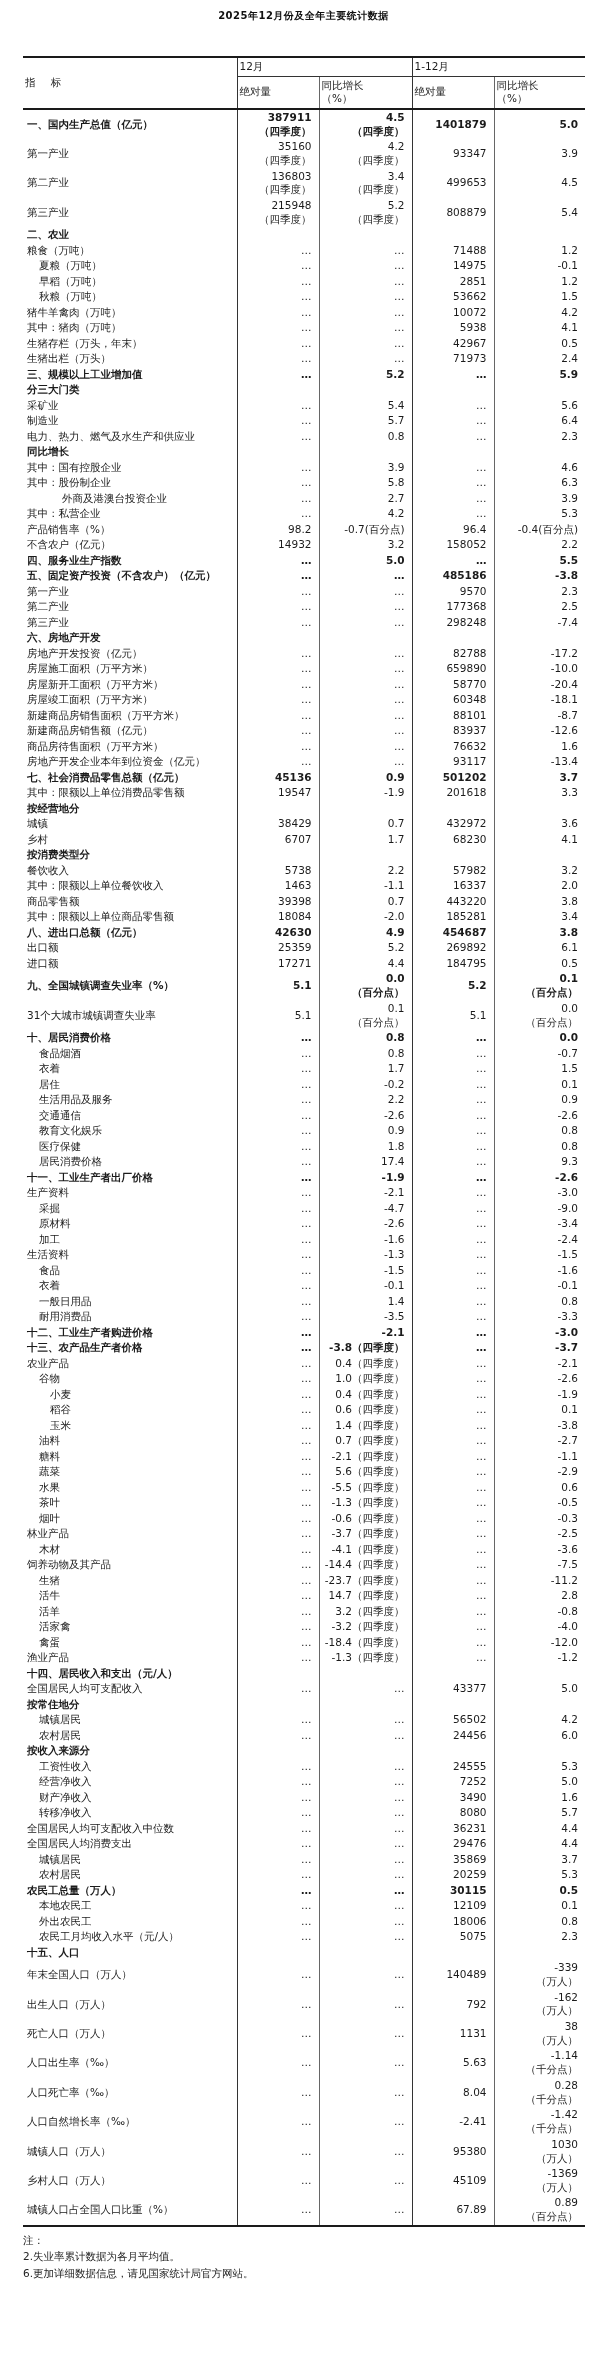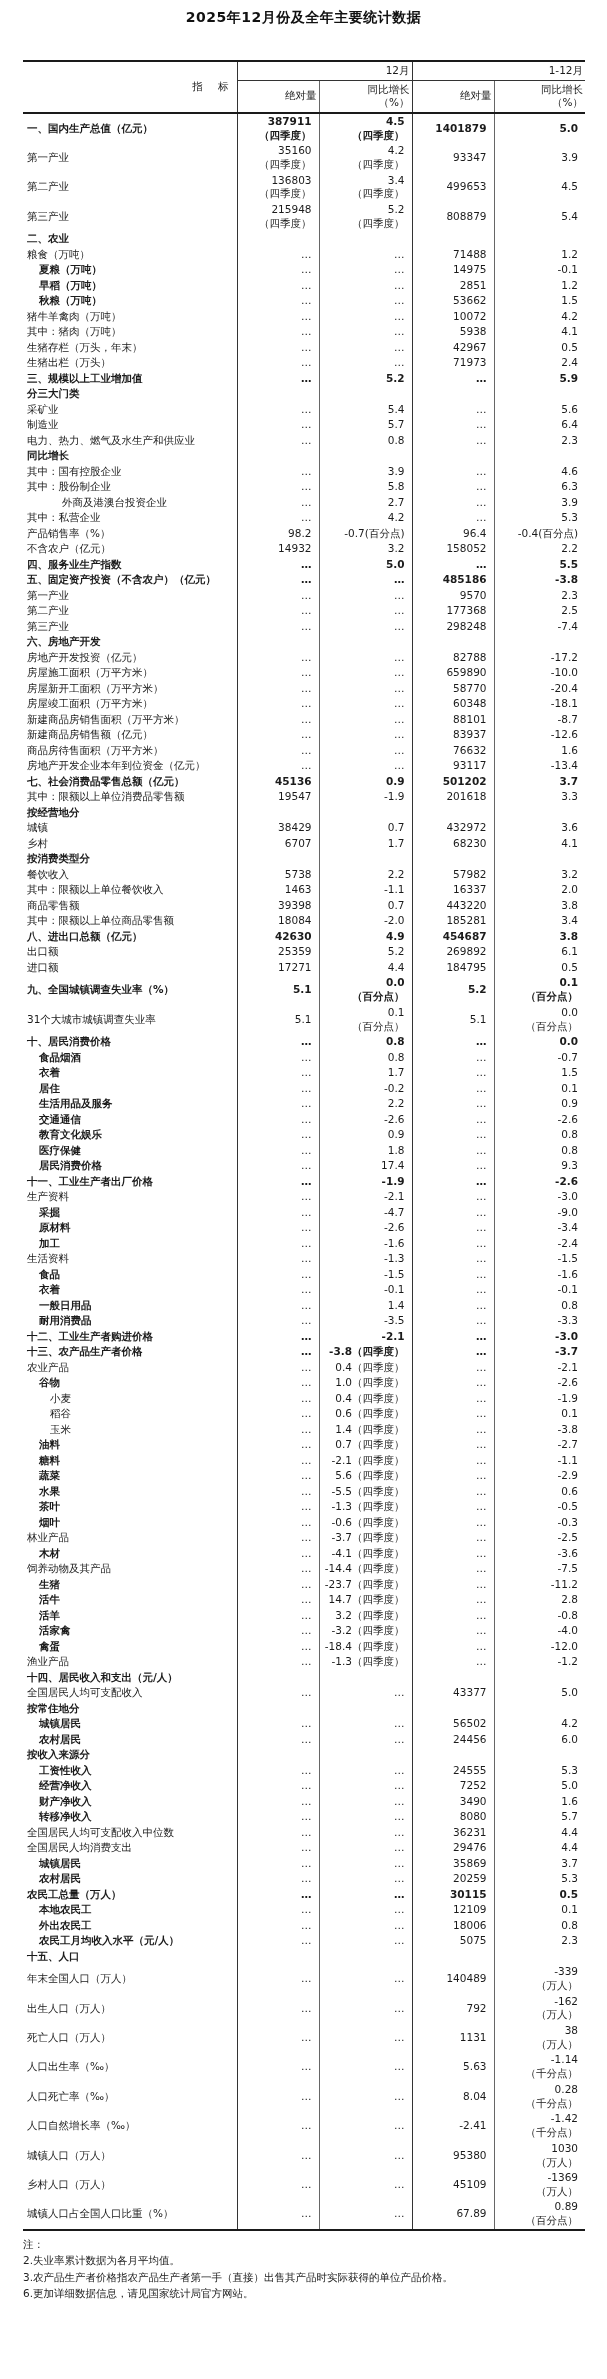--- a/index.html
+++ b/index.html
@@ -6,42 +6,42 @@
   body{
     width:607px;
     color:#1b1b1b;
     font-family:"DejaVu Sans","Liberation Sans",sans-serif;
     -webkit-font-smoothing:antialiased;
   }
   .page{width:607px;}
   .title{
     text-align:center;
     font-weight:bold;
-    font-size:14px;
+    font-size:10px;
     padding:9px 0 0 0;
     letter-spacing:0.5px;
     color:#111;
   }
   table.stats{
     border-collapse:collapse;
     table-layout:fixed;
     width:562px;
     margin:33px 0 0 23px;
     border-top:2.5px solid #1a1a1a;
     border-bottom:2.5px solid #1a1a1a;
     font-size:10.5px;
   }
   col.c-ind{width:214px;}
   col.c-mabs{width:82px;}
   col.c-myoy{width:93px;}
   col.c-yabs{width:82px;}
   col.c-yyoy{width:91px;}
   thead th{
     font-weight:normal;
-    text-align:right;
+    text-align:left;
     vertical-align:middle;
     padding:2px 2px;
     white-space:pre-line;
     line-height:1.3;
   }
   thead{border-bottom:2px solid #1a1a1a;}
   th.group{border-bottom:1.2px solid #333;}
   .bl-strong{border-left:1.4px solid #333;}
   .bl-thin{border-left:1px solid #666;}
   th.indicator{letter-spacing:6px;}
@@ -56,21 +56,21 @@
     overflow:hidden;
     padding-left:4px;
   }
   td.val{
     text-align:right;
     white-space:pre-line;
     padding-right:7px;
   }
   tr.bold{font-weight:bold;margin-left:24px;}
   .ind0{padding-left:4px !important;}
-  .ind1{padding-left:16px !important;font-weight:bold;}
+  .ind1{padding-left:16px !important;}
   .ind2{padding-left:27px !important;}
   .ind3{padding-left:39px !important;}
   .notes{
     width:562px;
     margin:5px 0 0 23px;
     font-size:10.5px;
     line-height:1.55;
     color:#222;
   }
   .notes .note-line{margin:0;}
@@ -987,17 +987,16 @@
           <td class="val bl-strong">67.89</td>
           <td class="val bl-thin">0.89
 （百分点）</td>
         </tr>
       </tbody>
   </table>
 
   <div class="notes">
     <p class="note-line">注：</p>
       <p class="note-line">2.失业率累计数据为各月平均值。</p>
-      <p class="note-line">3.农产品生产者价格指农产品生产者第一手（直接）出售其产品时实际获得的单位产品价格。</p>
       <p class="note-line">6.更加详细数据信息，请见国家统计局官方网站。</p>
     </div>
 
 </div>
 
 </body></html>

